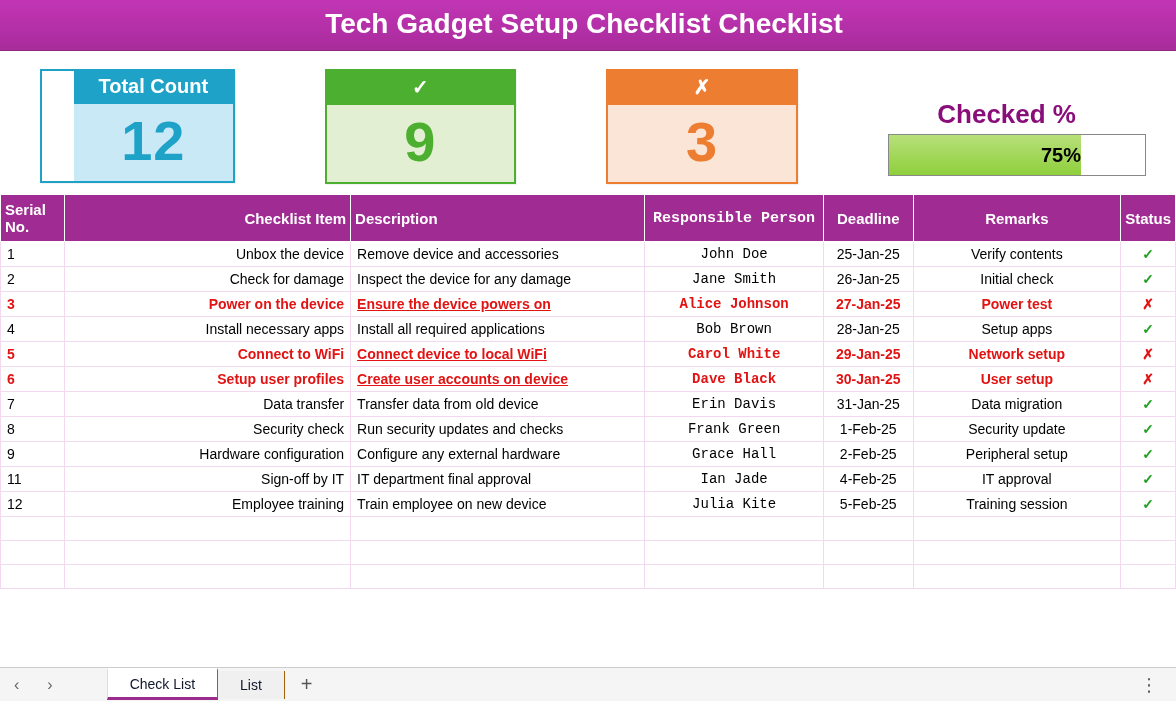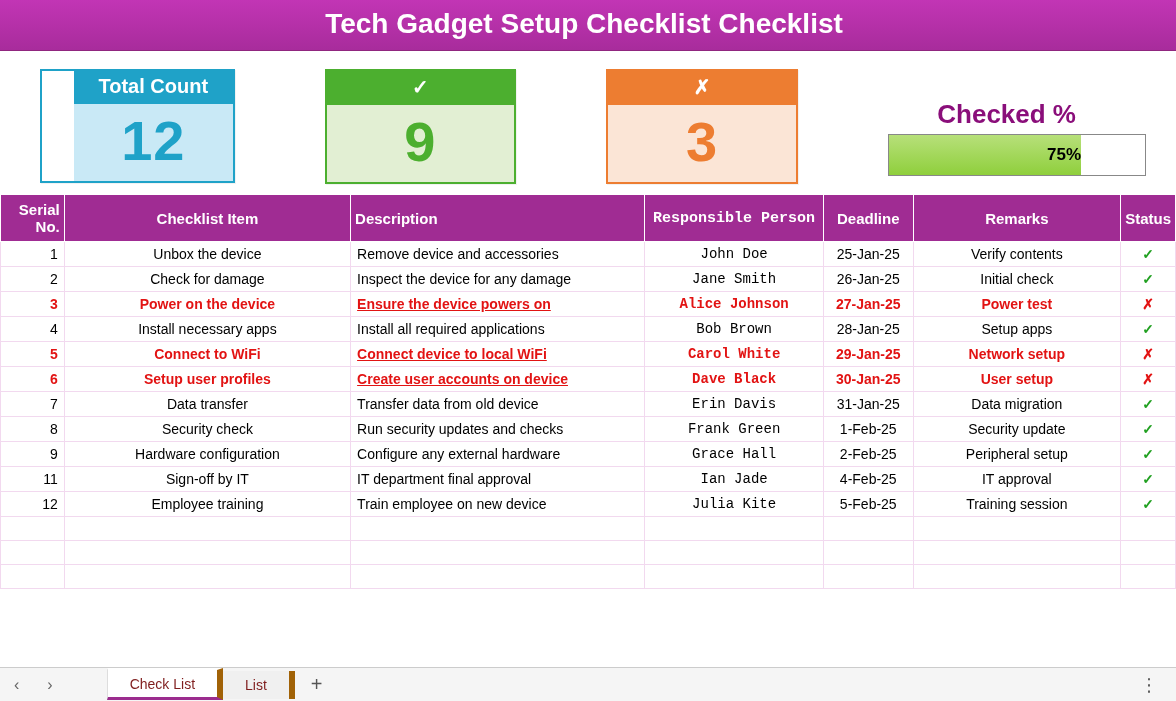--- a/index.html
+++ b/index.html
@@ -82,21 +82,21 @@
     left: 0; top: 0; bottom: 0;
     background: linear-gradient(to bottom,#b7e07a,#8fcf3c);
   }
   .pct-text {
     position: absolute;
     right: 64px;
     top: 0;
     bottom: 0;
     display: flex;
     align-items: center;
-    font-size: 17px;
+    font-size: 20px;
     font-weight: bold;
     color: #000;
   }
   table.checklist {
     width: 100%;
     border-collapse: collapse;
     font-size: 14px;
   }
   table.checklist th {
     background: #a02c93;
@@ -105,22 +105,22 @@
     padding: 6px 4px;
     border: 1px solid #fff;
     font-size: 15px;
   }
   table.checklist td {
     padding: 4px 6px;
     border: 1px solid #f2d9ef;
     height: 24px;
     vertical-align: middle;
   }
-  .col-serial { width: 64px; text-align:right; }
-  .col-item   { width: 290px; text-align:center; }
+  .col-serial { width: 64px; text-align:left; }
+  .col-item   { width: 290px; text-align:right; }
   .col-desc   { width: 298px; text-align:left; padding-left:8px;}
   .col-resp   { width: 180px; text-align:center;font-family:Liberation Mono, monospace; }
   .col-dead   { width: 90px; text-align:center; }
   .col-rem    { width: 210px; text-align:center; }
   .col-status { width: 44px; text-align:center; }
   tr.failed td { color:#e21313; font-weight:bold; }
   tr.failed td.col-desc { font-weight:bold;text-decoration:underline; }
   .status-ok { color:#20a020; font-weight:bold; }
   .status-no { color:#e21313; font-weight:bold; }
   .empty-row td { height:24px; }
@@ -130,22 +130,22 @@
     height:34px;
     border-top:1px solid #ccc;
     background:#f5f5f5;
     display:flex;
     align-items:center;
     font-size:14px;
   }
   .tab-nav { padding:0 14px; color:#666; cursor:pointer; font-size:16px;}
   .tab {
     padding:6px 22px;
-    border-right:6px solid #a16207;
-    color:#7f1d1d;
+    border-right:1px solid #a16207;
+    color:#0f172a;
     cursor:pointer;
     background:#f0f0f0;
   }
   .tab.active {
     background:#fff;
     border-top:2px solid #fff;
     border-left:1px solid #ddd;
     margin-top:-1px;
     font-weight:500;
     border-bottom: 3px solid #9b2c8e;

